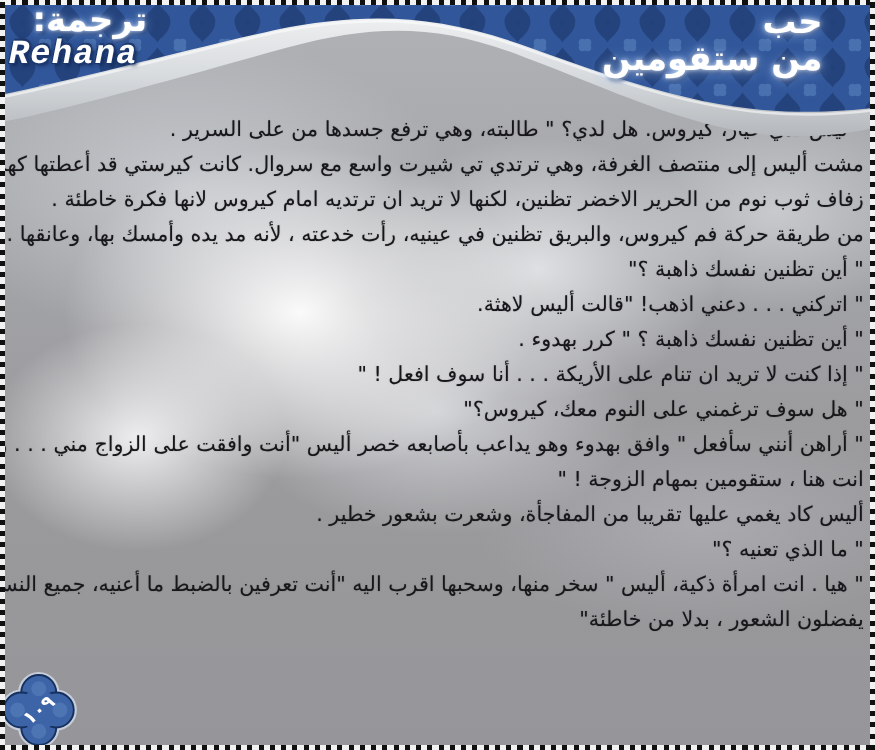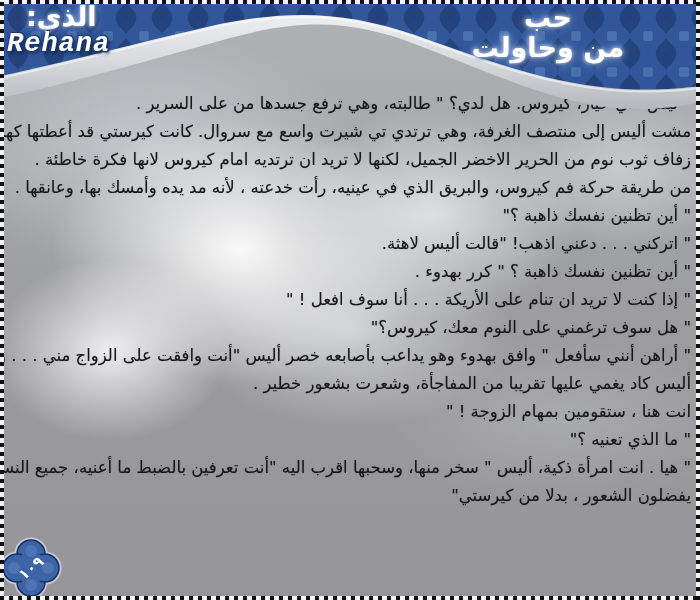--- a/index.html
+++ b/index.html
@@ -46,21 +46,21 @@
   .translator-label{
     top:1px;left:26px;font-size:27px;direction:rtl;
     text-shadow:0 0 8px rgba(170,205,255,.9),0 0 3px rgba(255,255,255,.8),2px 2px 3px rgba(15,35,80,.75);
   }
   .translator-name{
     top:29px;left:7px;font-size:27px;letter-spacing:1px;
     font-family:Liberation Mono, monospace;font-style:italic;
     text-shadow:0 0 6px rgba(30,55,110,.9),1px 1px 0 #1d3a6e,-1px 1px 0 #1d3a6e,1px -1px 0 #1d3a6e,2px 2px 3px rgba(10,25,60,.8);
   }
   .title-block{
-    position:absolute;z-index:3;top:3px;right:42px;width:220px;text-align:center;direction:rtl;
+    position:absolute;z-index:3;top:3px;right:42px;width:220px;direction:rtl;
   }
   .title-line{
     color:var(--title-text);font-weight:bold;font-size:27px;line-height:30px;
     text-shadow:0 0 10px rgba(165,200,255,.95),0 0 4px rgba(255,255,255,.9),2px 2px 3px rgba(12,32,78,.75);
   }
   
   .body-text{
     position:absolute;z-index:1;top:90px;left:6px;right:9px;
     direction:rtl;text-align:right;
     color:var(--text-color);
@@ -110,44 +110,44 @@
       </linearGradient>
     </defs>
 
     <path fill="url(#silverGrad)" d="M0,98 C60,86 150,60 230,38 C300,19 352,19 420,46 C490,72 550,102 615,108 C650,111 680,107 700,102 L700,-2 L0,-2 Z"></path>
 
     <path fill="url(#damask)" d="M0,76 C60,64 140,42 220,24 C290,10 345,11 415,35 C485,60 545,82 610,88 C645,91 678,89 700,86 L700,-2 L0,-2 Z"></path>
 
     <path fill="none" stroke="#ffffff" stroke-opacity="0.55" stroke-width="2" d="M0,78 C60,66 140,44 220,26 C290,12 345,13 415,37 C485,62 545,84 610,90 C645,93 678,91 700,88"></path>
   </svg>
 
-  <div class="hdr-text translator-label">الذي:</div>
+  <div class="hdr-text translator-label">ترجمة:</div>
   <div class="hdr-text translator-name">Rehana</div>
 
   <div class="title-block">
     <div class="title-line">حب</div>
-    <div class="title-line">من وحاولت</div>
+    <div class="title-line">من ستقومين</div>
   </div>
 
   <div class="body-text">
       <div class="text-line">" ليس لدي خيار، كيروس. هل لدي؟ " طالبته، وهي ترفع جسدها من على السرير .</div>
       <div class="text-line">مشت أليس إلى منتصف الغرفة، وهي ترتدي تي شيرت واسع مع سروال. كانت كيرستي قد أعطتها كهدية</div>
-      <div class="text-line">زفاف ثوب نوم من الحرير الاخضر الجميل، لكنها لا تريد ان ترتديه امام كيروس لانها فكرة خاطئة .</div>
-      <div class="text-line">من طريقة حركة فم كيروس، والبريق الذي في عينيه، رأت خدعته ، لأنه مد يده وأمسك بها، وعانقها .</div>
+      <div class="text-line">زفاف ثوب نوم من الحرير الاخضر تظنين، لكنها لا تريد ان ترتديه امام كيروس لانها فكرة خاطئة .</div>
+      <div class="text-line">من طريقة حركة فم كيروس، والبريق تظنين في عينيه، رأت خدعته ، لأنه مد يده وأمسك بها، وعانقها .</div>
       <div class="text-line">" أين تظنين نفسك ذاهبة ؟"</div>
       <div class="text-line">" اتركني . . . دعني اذهب! "قالت أليس لاهثة.</div>
       <div class="text-line">" أين تظنين نفسك ذاهبة ؟ " كرر بهدوء .</div>
       <div class="text-line">" إذا كنت لا تريد ان تنام على الأريكة . . . أنا سوف افعل ! "</div>
       <div class="text-line">" هل سوف ترغمني على النوم معك، كيروس؟"</div>
       <div class="text-line">" أراهن أنني سأفعل " وافق بهدوء وهو يداعب بأصابعه خصر أليس "أنت وافقت على الزواج مني . . . وبينما</div>
+      <div class="text-line">انت هنا ، ستقومين بمهام الزوجة ! "</div>
       <div class="text-line">أليس كاد يغمي عليها تقريبا من المفاجأة، وشعرت بشعور خطير .</div>
-      <div class="text-line">انت هنا ، ستقومين بمهام الزوجة ! "</div>
       <div class="text-line">" ما الذي تعنيه ؟"</div>
       <div class="text-line">" هيا . انت امرأة ذكية، أليس " سخر منها، وسحبها  اقرب اليه "أنت تعرفين بالضبط ما أعنيه، جميع النساء</div>
-      <div class="text-line">يفضلون الشعور ، بدلا من كيرستي"</div>
+      <div class="text-line">يفضلون الشعور ، بدلا من خاطئة"</div>
     </div>
 
   <svg class="medallion" width="62" height="62" viewBox="0 0 62 62" aria-hidden="true">
     <g>
       <g class="med-halo">
         <circle cx="31" cy="17" r="14"></circle>
         <circle cx="31" cy="45" r="14"></circle>
         <circle cx="17" cy="31" r="14"></circle>
         <circle cx="45" cy="31" r="14"></circle>
       </g>

